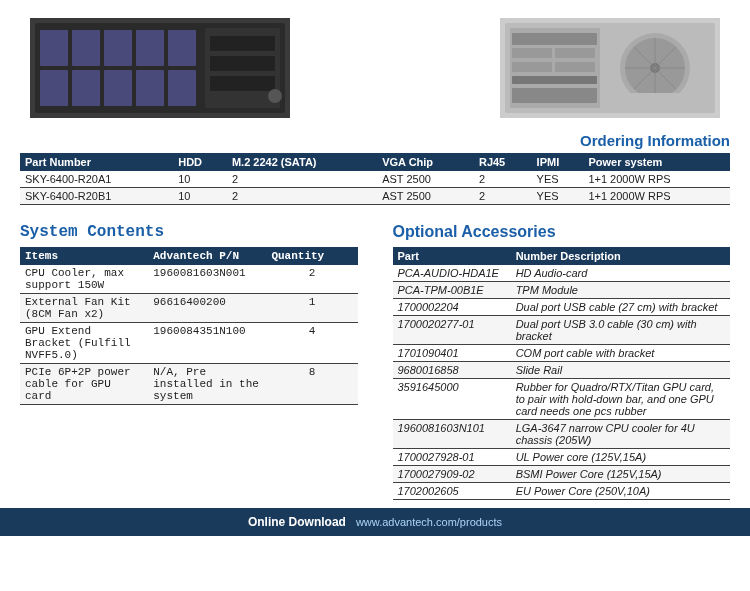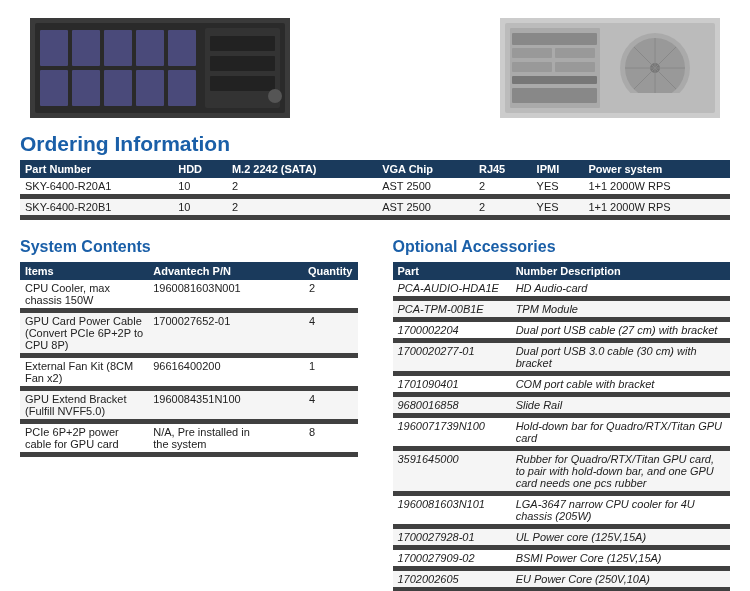--- a/index.html
+++ b/index.html
@@ -44,63 +44,65 @@
       width: 100%;
       height: 100%;
     }
     .tower-sim {
       width: 100%;
       height: 100%;
     }
     .left-section {
       flex: 1;
       min-width: 0;
+      font-family: Liberation Mono, monospace;
     }
     .right-section {
       flex: 1;
       min-width: 0;
       margin-left: 15px;
     }
 
     .section-title {
       font-size: 16px;
       font-weight: bold;
       color: #1a5fa8;
       margin-bottom: 6px;
       margin-top: 6px;
     }
 
     
     .ordering-section {
       padding: 4px 20px 8px 20px;
     }
     .ordering-title {
-      font-size: 21px;
+      font-size: 15px;
       font-weight: bold;
       color: #1a5fa8;
       margin-bottom: 4px;
+      text-align: right;
     }
 
     
     table {
       width: 100%;
       border-collapse: collapse;
       font-size: 11px;
     }
     th {
       background: #1a3a5c;
       color: #fff;
       font-weight: bold;
       padding: 3px 5px;
       text-align: left;
       white-space: nowrap;
     }
     td {
       padding: 2px 5px;
-      border-bottom: 5px solid #404040;
+      border-bottom: 1px solid #404040;
       vertical-align: top;
     }
     tr:nth-child(even) td {
       background: #f5f5f5;
     }
     tr:nth-child(odd) td {
       background: #fff;
     }
 
     
@@ -108,21 +110,21 @@
     .system-table td:first-child {
       width: 38%;
     }
     .system-table th:nth-child(2),
     .system-table td:nth-child(2) {
       width: 35%;
     }
     .system-table th:nth-child(3),
     .system-table td:nth-child(3) {
       width: 27%;
-      text-align: right;
+      text-align: left;
     }
 
     
     .opt-table th:first-child,
     .opt-table td:first-child {
       width: 35%;
       white-space: nowrap;
     }
     .opt-table td {
       vertical-align: top;
@@ -256,29 +258,23 @@
     <table class="system-table">
       <thead>
         <tr id="system-header-row">
             <th>Items</th>
             <th>Advantech P/N</th>
             <th>Quantity</th>
           </tr>
       </thead>
       <tbody id="system-body">
           <tr>
-            <td>CPU Cooler, max chassis 150W</td>
+            <td>CPU Cooler, max support 150W</td>
             <td>1960081603N001</td>
             <td style="text-align: center;">2</td>
-          </tr>
-          <tr>
-            <td>GPU Card Power Cable
-(Convert PCIe 6P+2P to CPU 8P)</td>
-            <td>1700027652-01</td>
-            <td style="text-align: center;">4</td>
           </tr>
           <tr>
             <td>External Fan Kit (8CM Fan x2)</td>
             <td>96616400200</td>
             <td style="text-align: center;">1</td>
           </tr>
           <tr>
             <td>GPU Extend Bracket  (Fulfill NVFF5.0)</td>
             <td>1960084351N100</td>
             <td style="text-align: center;">4</td>
@@ -320,24 +316,20 @@
           </tr>
           <tr>
             <td>1701090401</td>
             <td>COM port cable with bracket</td>
           </tr>
           <tr>
             <td>9680016858</td>
             <td>Slide Rail</td>
           </tr>
           <tr>
-            <td>1960071739N100</td>
-            <td>Hold-down bar for Quadro/RTX/Titan GPU card</td>
-          </tr>
-          <tr>
             <td>3591645000</td>
             <td>Rubber for Quadro/RTX/Titan GPU card, to pair with hold-down bar, and one GPU card needs one pcs rubber</td>
           </tr>
           <tr>
             <td>1960081603N101</td>
             <td>LGA-3647 narrow CPU cooler for 4U chassis (205W)</td>
           </tr>
           <tr>
             <td>1700027928-01</td>
             <td>UL Power core  (125V,15A)</td>

